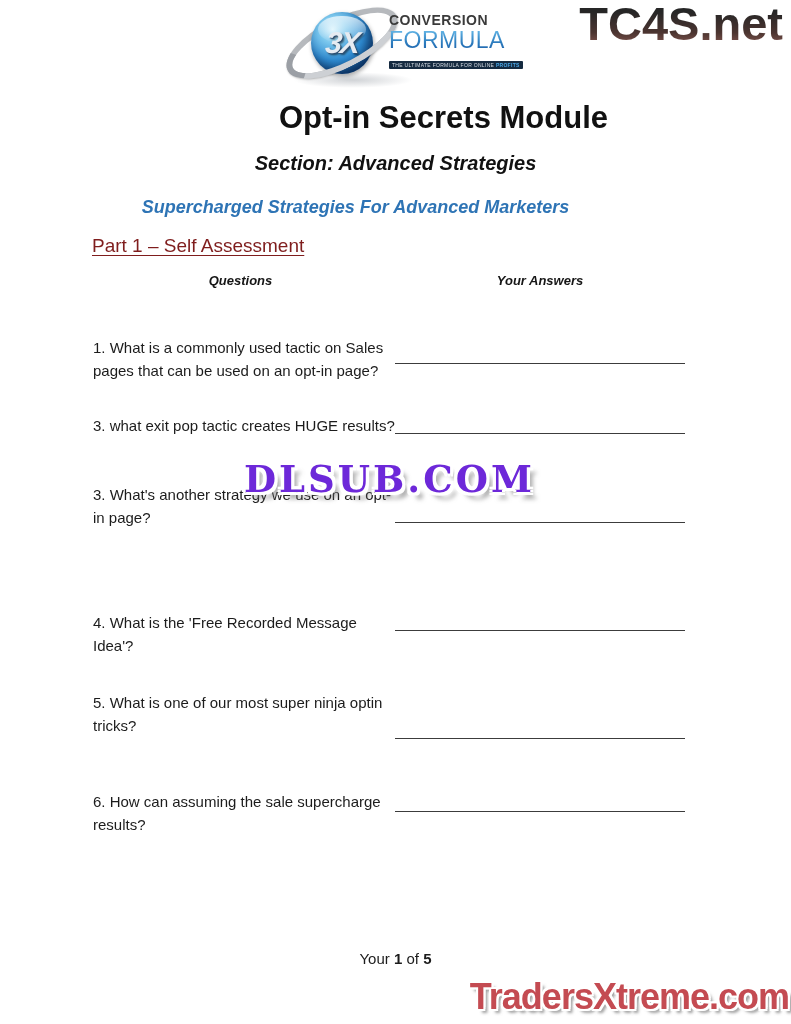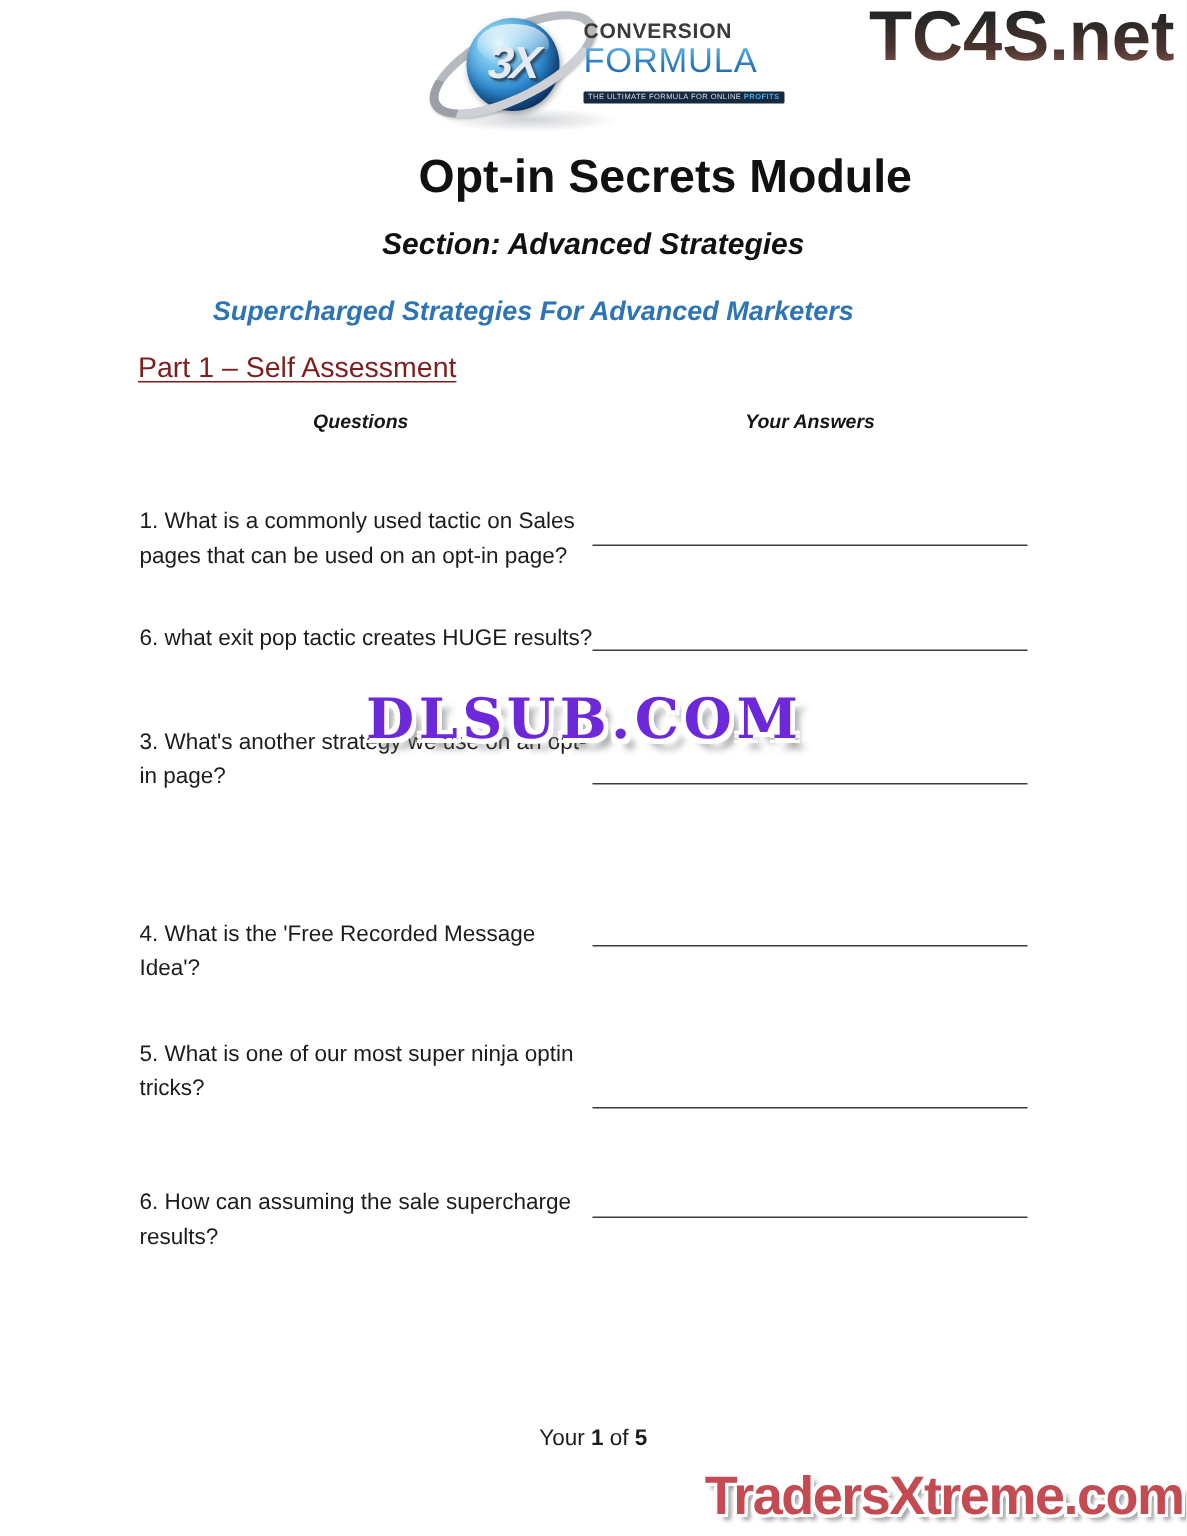--- a/index.html
+++ b/index.html
@@ -72,21 +72,21 @@
   <h2 class="section">Section: Advanced Strategies</h2>
   <h3 class="subtitle">Supercharged Strategies For Advanced Marketers</h3>
   <div class="part-heading">Part 1 – Self Assessment</div>
 
   <div class="colh colh-q">Questions</div>
   <div class="colh colh-a">Your Answers</div>
 
   <div class="q q1">1. What is a commonly used tactic on Sales pages that can be used on an opt-in page?</div>
   <div class="aline l1"></div>
 
-  <div class="q q2">6. what exit pop tactic creates HUGE results?</div>
+  <div class="q q2">3. what exit pop tactic creates HUGE results?</div>
   <div class="aline l2"></div>
 
   <div class="q q3">3. What's another strategy we use on an opt-in page?</div>
   <div class="aline l3"></div>
 
   <div class="q q4">4. What is the 'Free Recorded Message Idea'?</div>
   <div class="aline l4"></div>
 
   <div class="q q5">5. What is one of our most super ninja optin tricks?</div>
   <div class="aline l5"></div>

